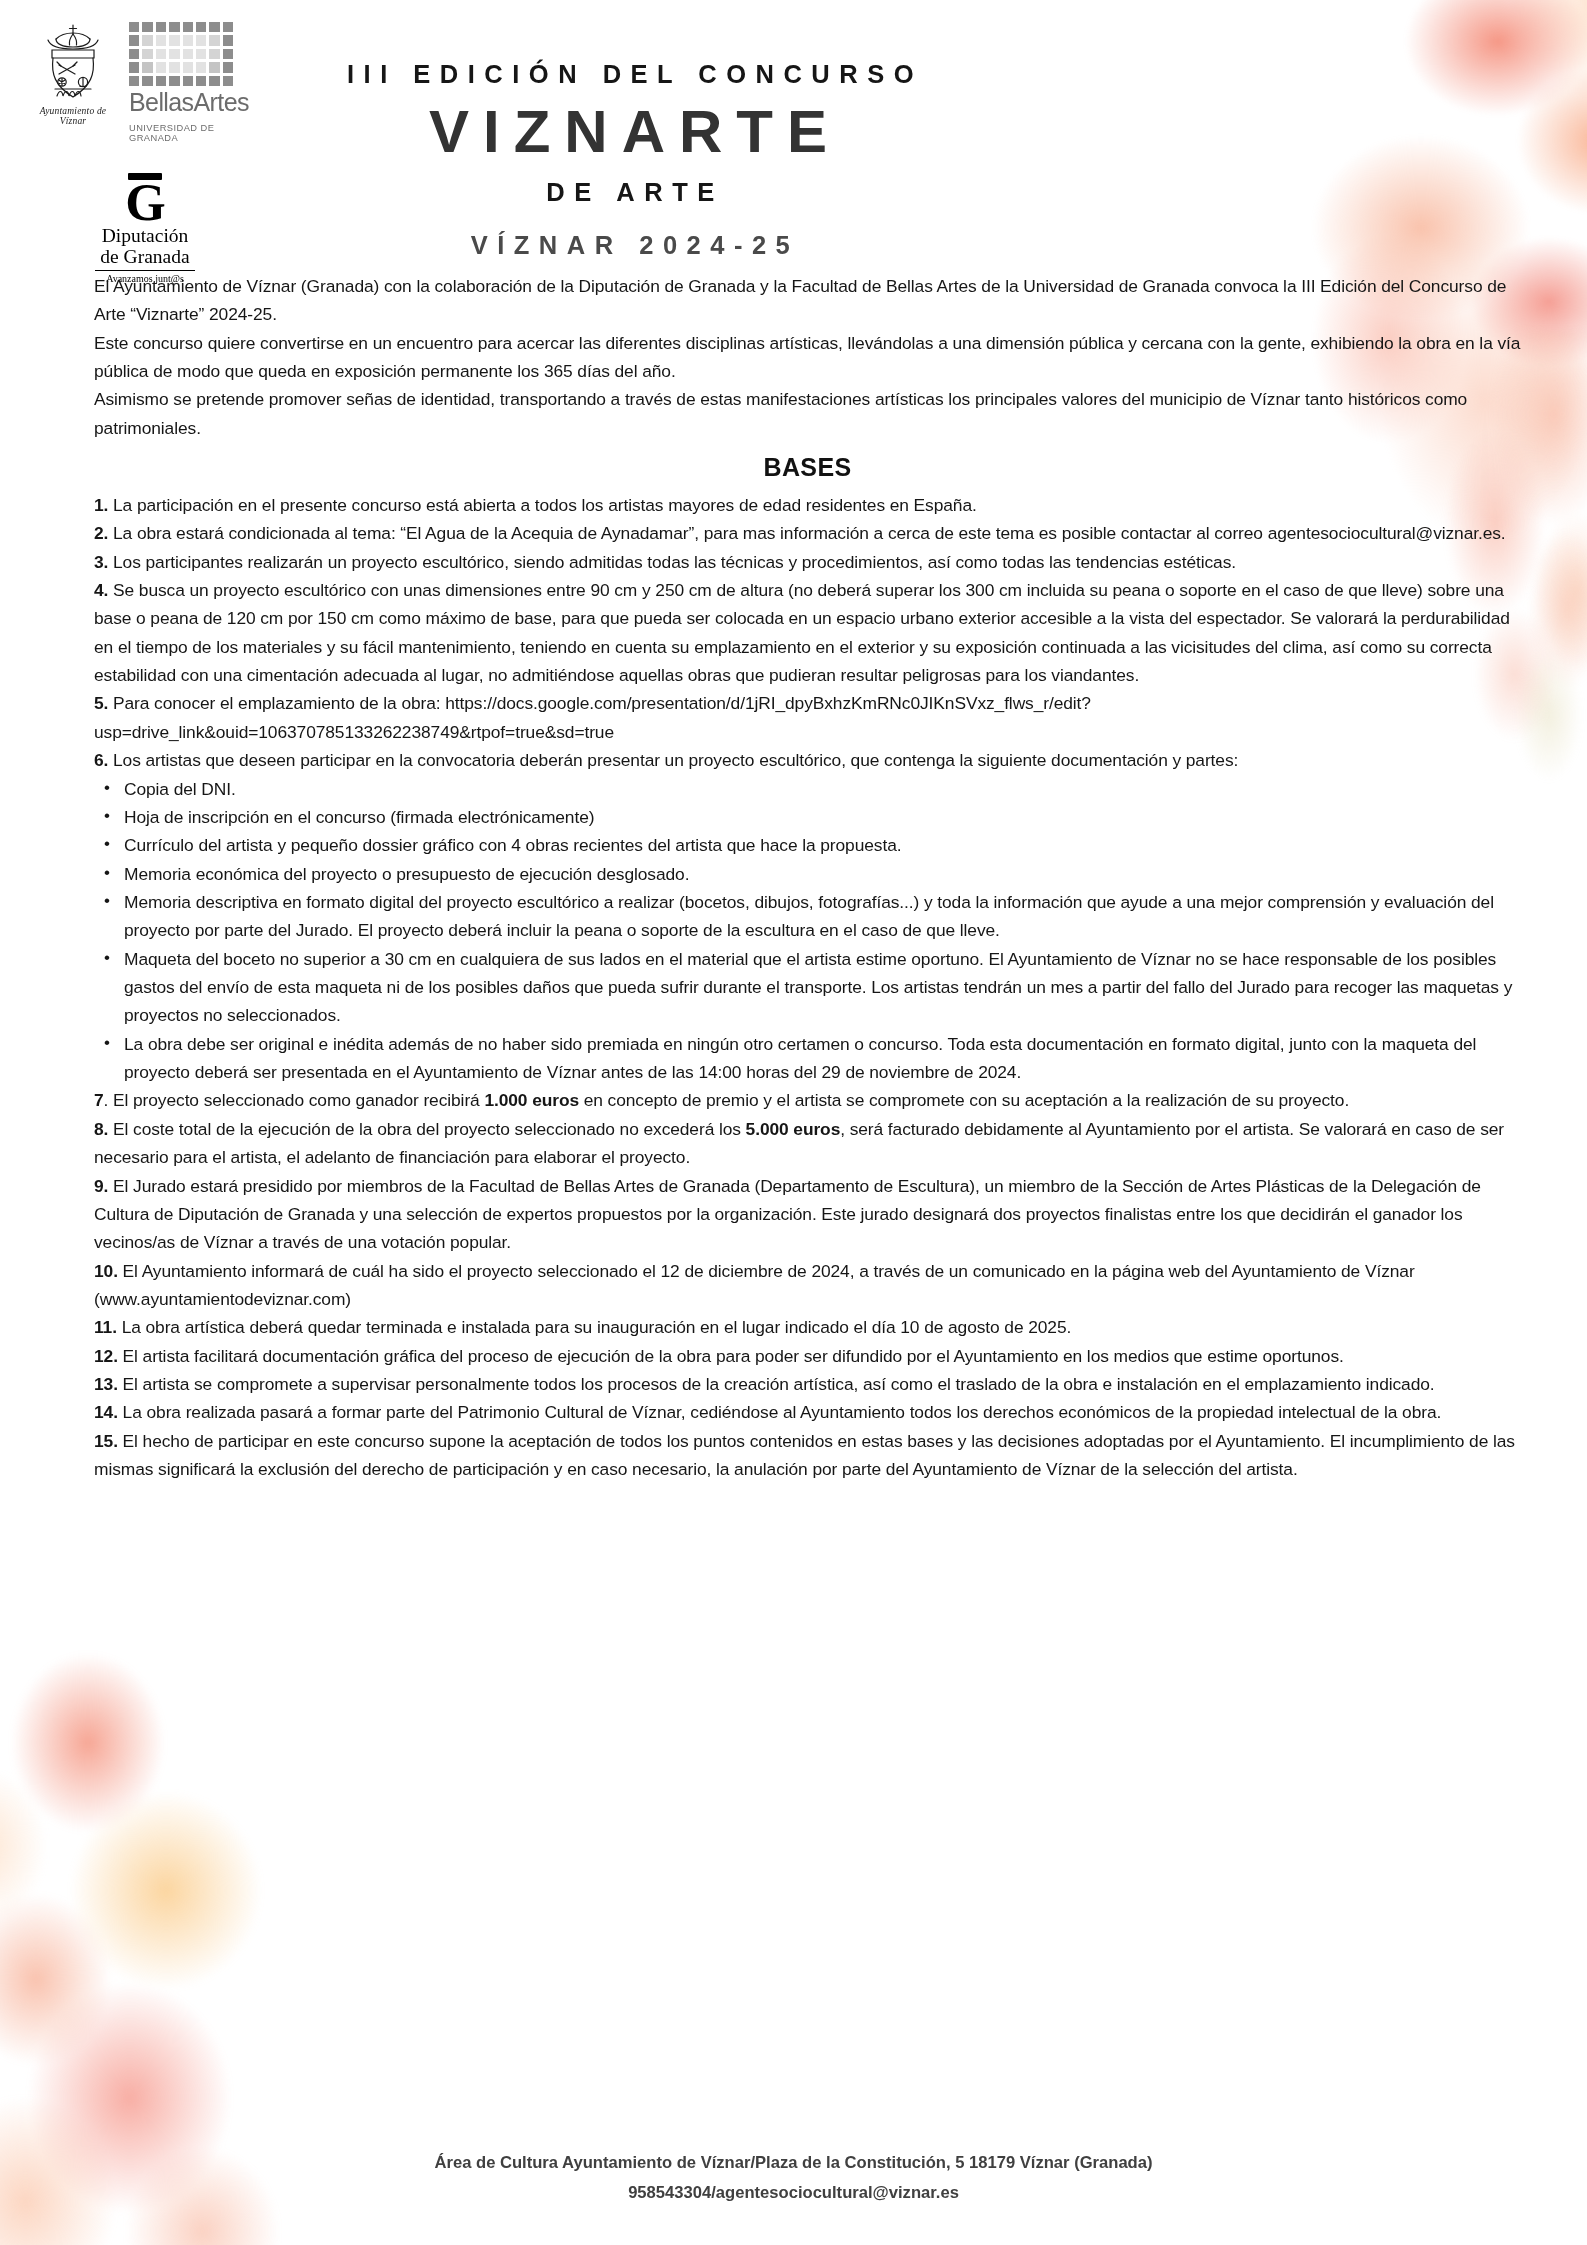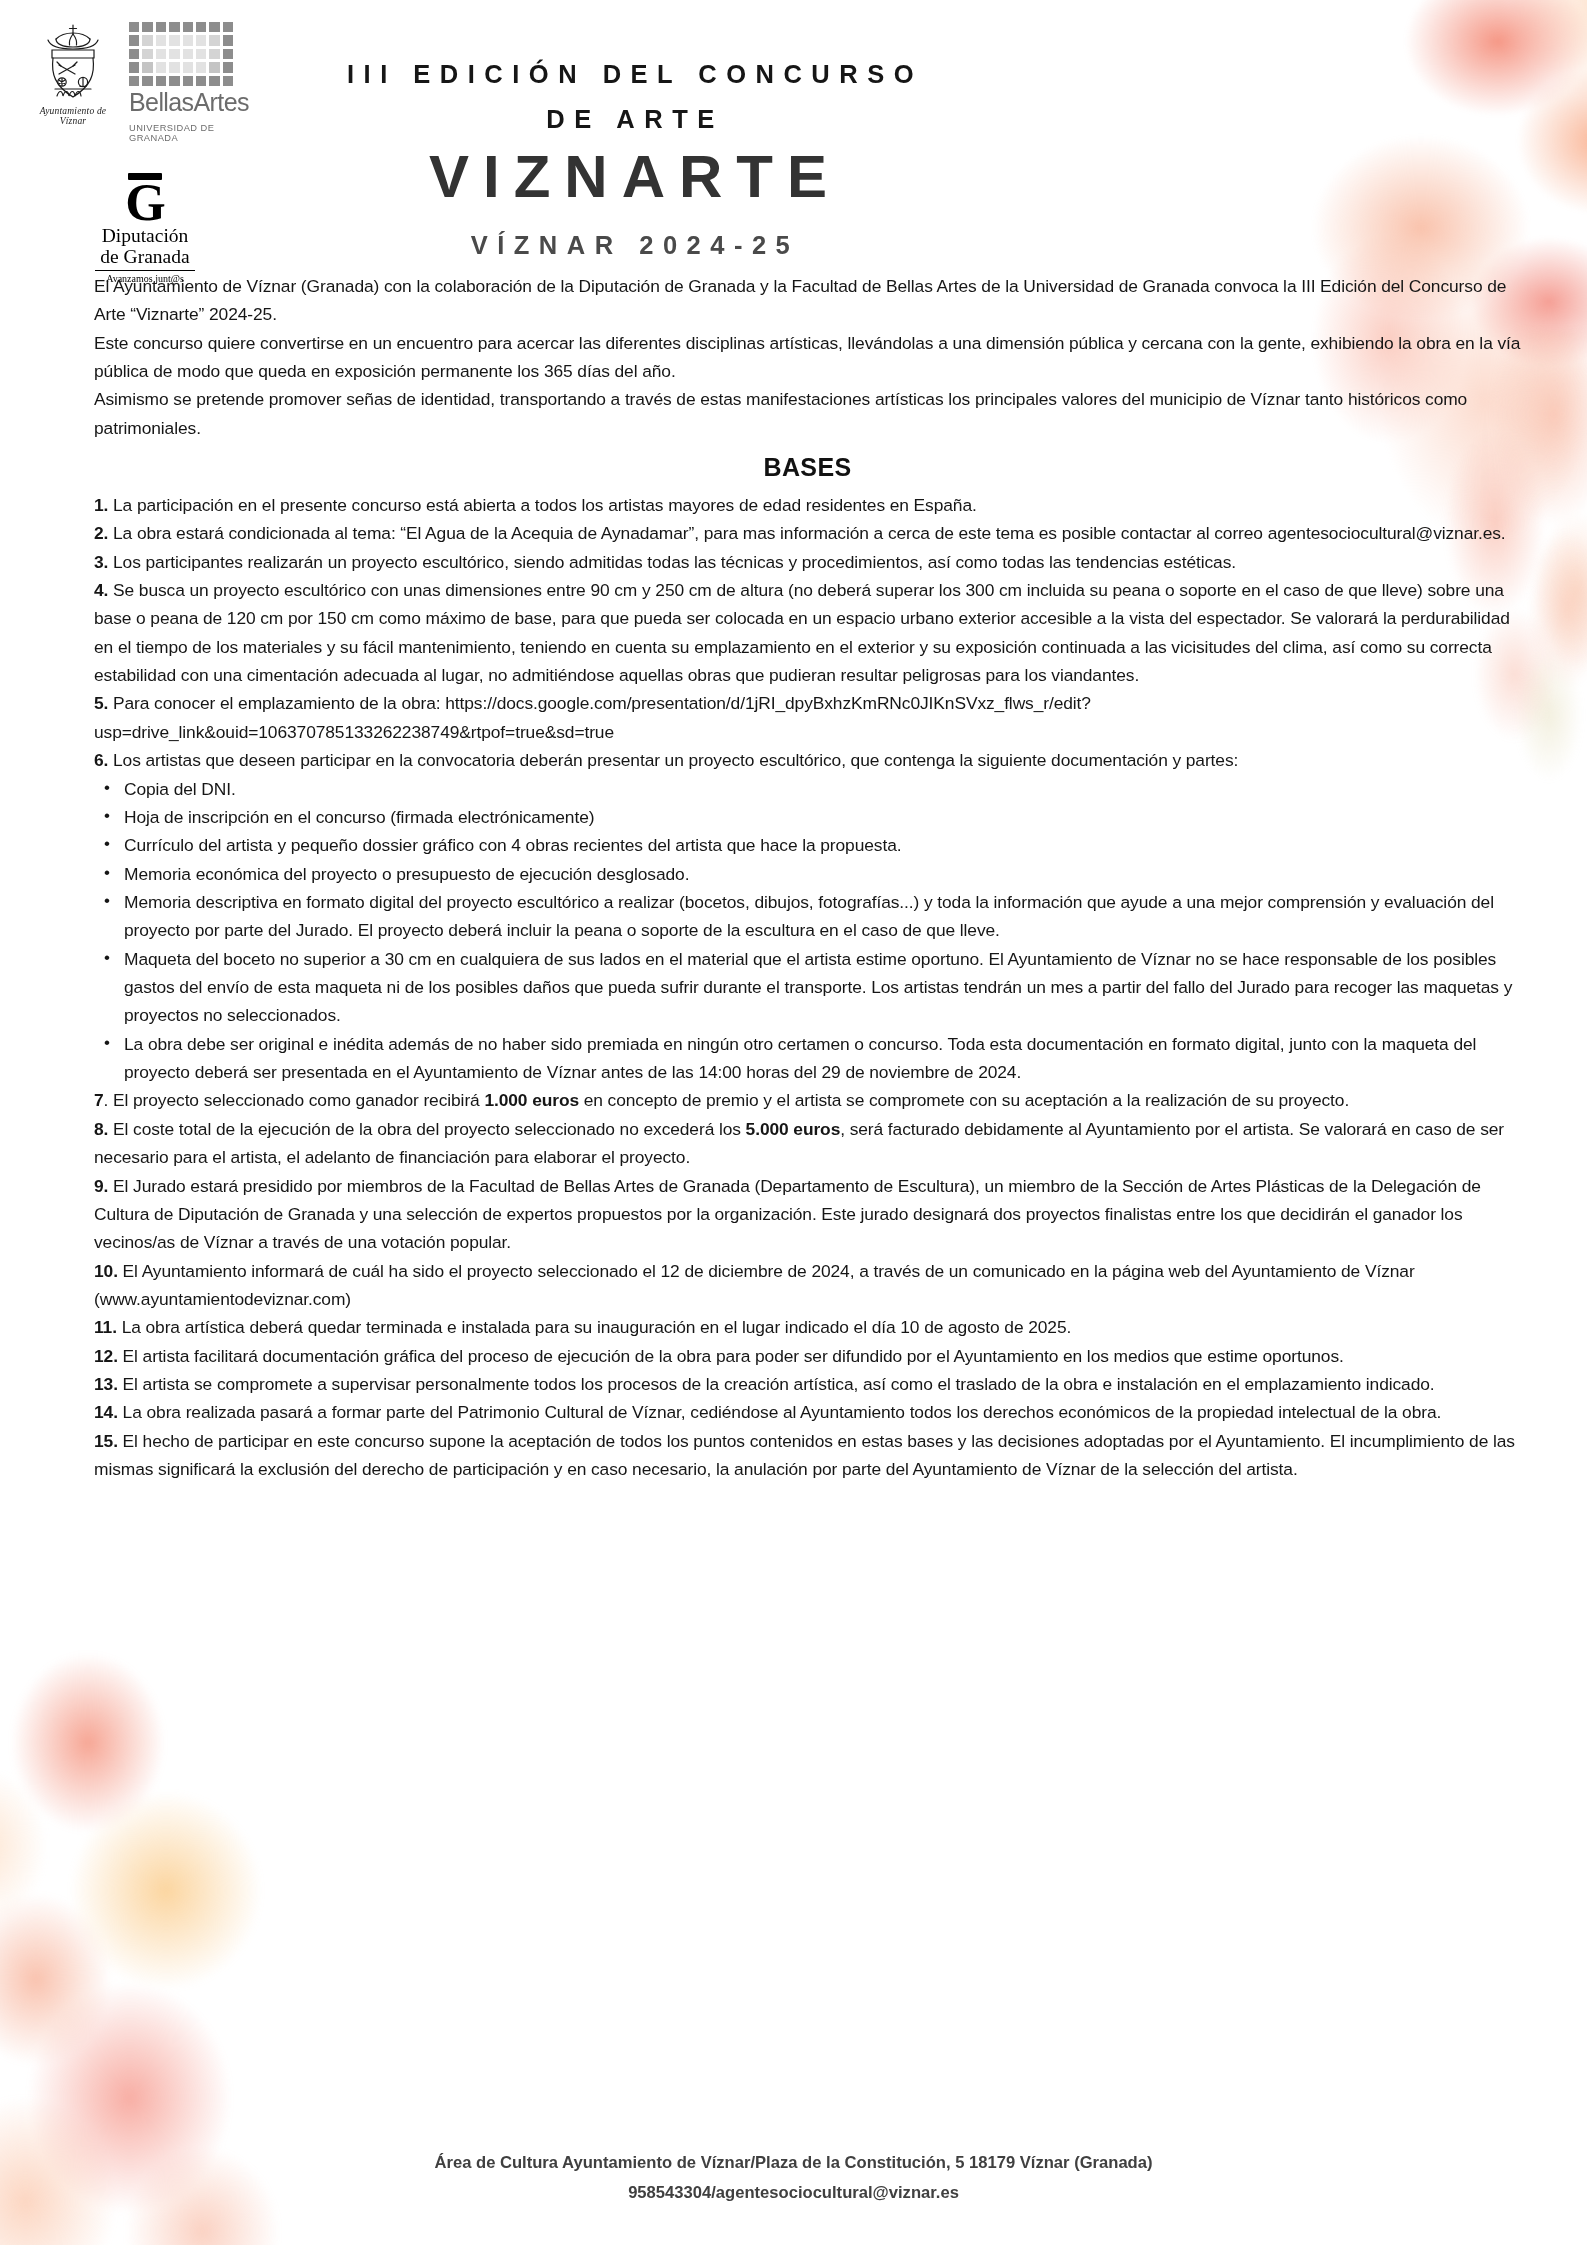--- a/index.html
+++ b/index.html
@@ -249,22 +249,22 @@
       <div class="dip-g">G</div>
       <div class="dip-name">Diputación</div>
       <div class="dip-name">de Granada</div>
       <div class="dip-rule"></div>
       <div class="dip-tag">Avanzamos junt@s</div>
     </div>
   </div>
 
   <div id="title-block">
     <div id="t-line1">III EDICIÓN DEL CONCURSO</div>
+    <div id="t-viznarte">VIZNARTE</div>
     <div id="t-line2">DE ARTE</div>
-    <div id="t-viznarte">VIZNARTE</div>
     <div id="t-line4">VÍZNAR 2024-25</div>
   </div>
 
 </div>
 
 <div id="content">
 
   <p class="para">El Ayuntamiento de Víznar (Granada) con la colaboración de la Diputación de Granada y la Facultad de Bellas Artes de la Universidad de Granada convoca la III Edición del Concurso de Arte “Viznarte” 2024-25.</p>
   <p class="para">Este concurso quiere convertirse en un encuentro para acercar las diferentes disciplinas artísticas, llevándolas a una dimensión pública y cercana con la gente, exhibiendo la obra en la vía pública de modo que queda en exposición permanente los 365 días del año.</p>
   <p class="para">Asimismo se pretende promover señas de identidad, transportando a través de estas manifestaciones artísticas los principales valores del municipio de Víznar tanto históricos como patrimoniales.</p>

